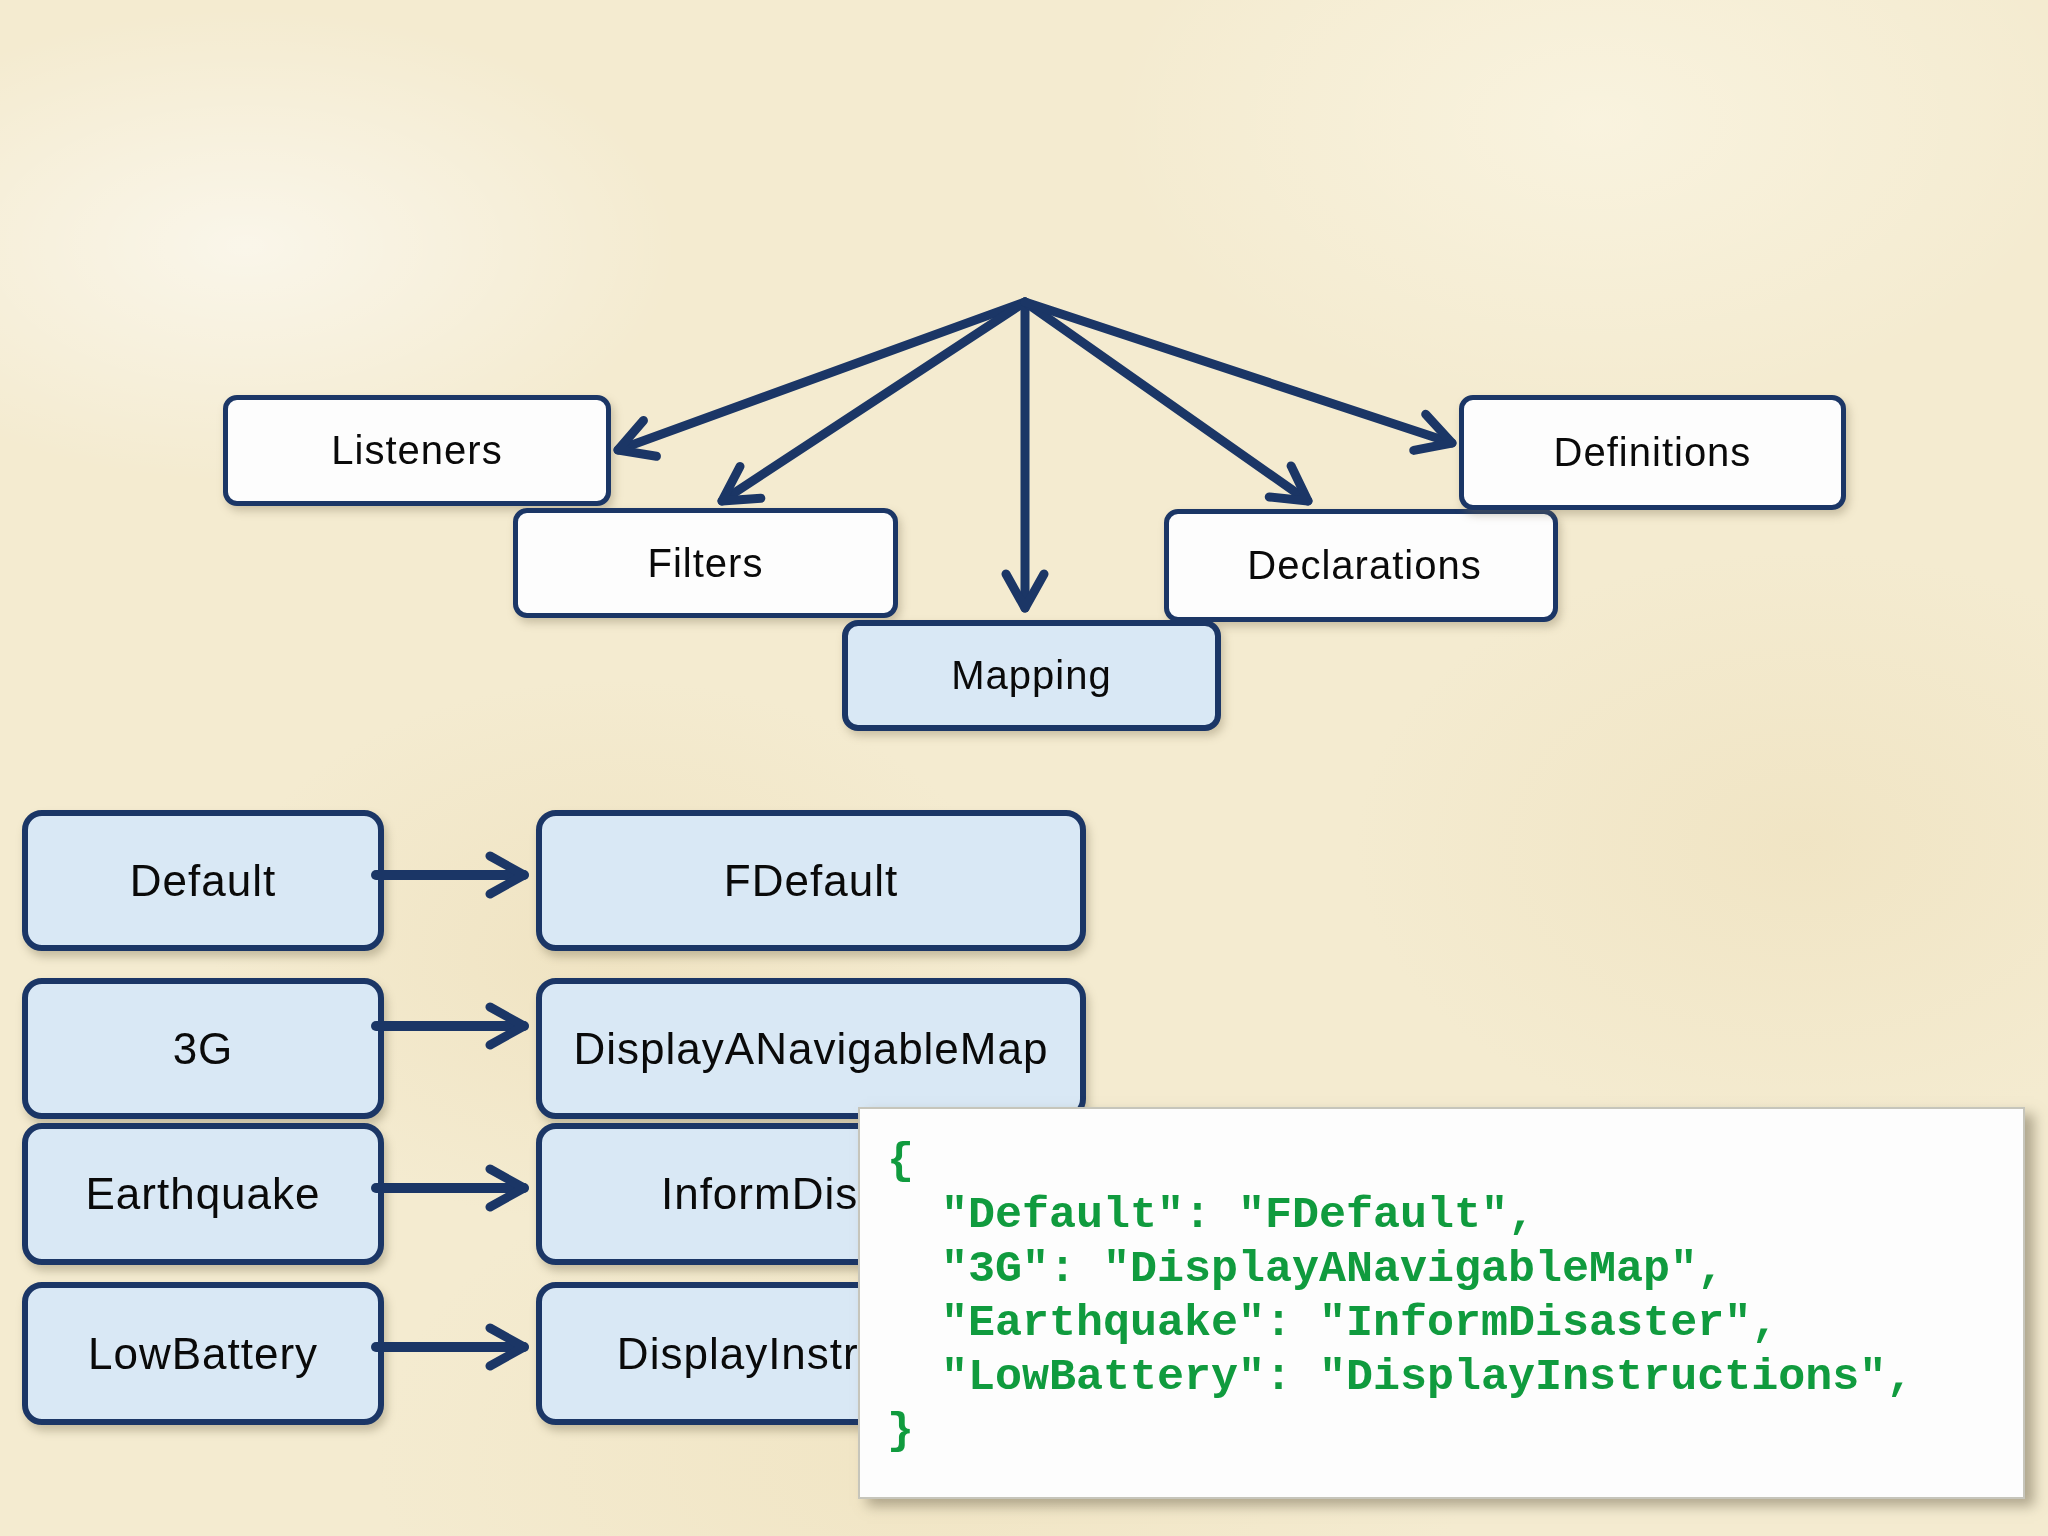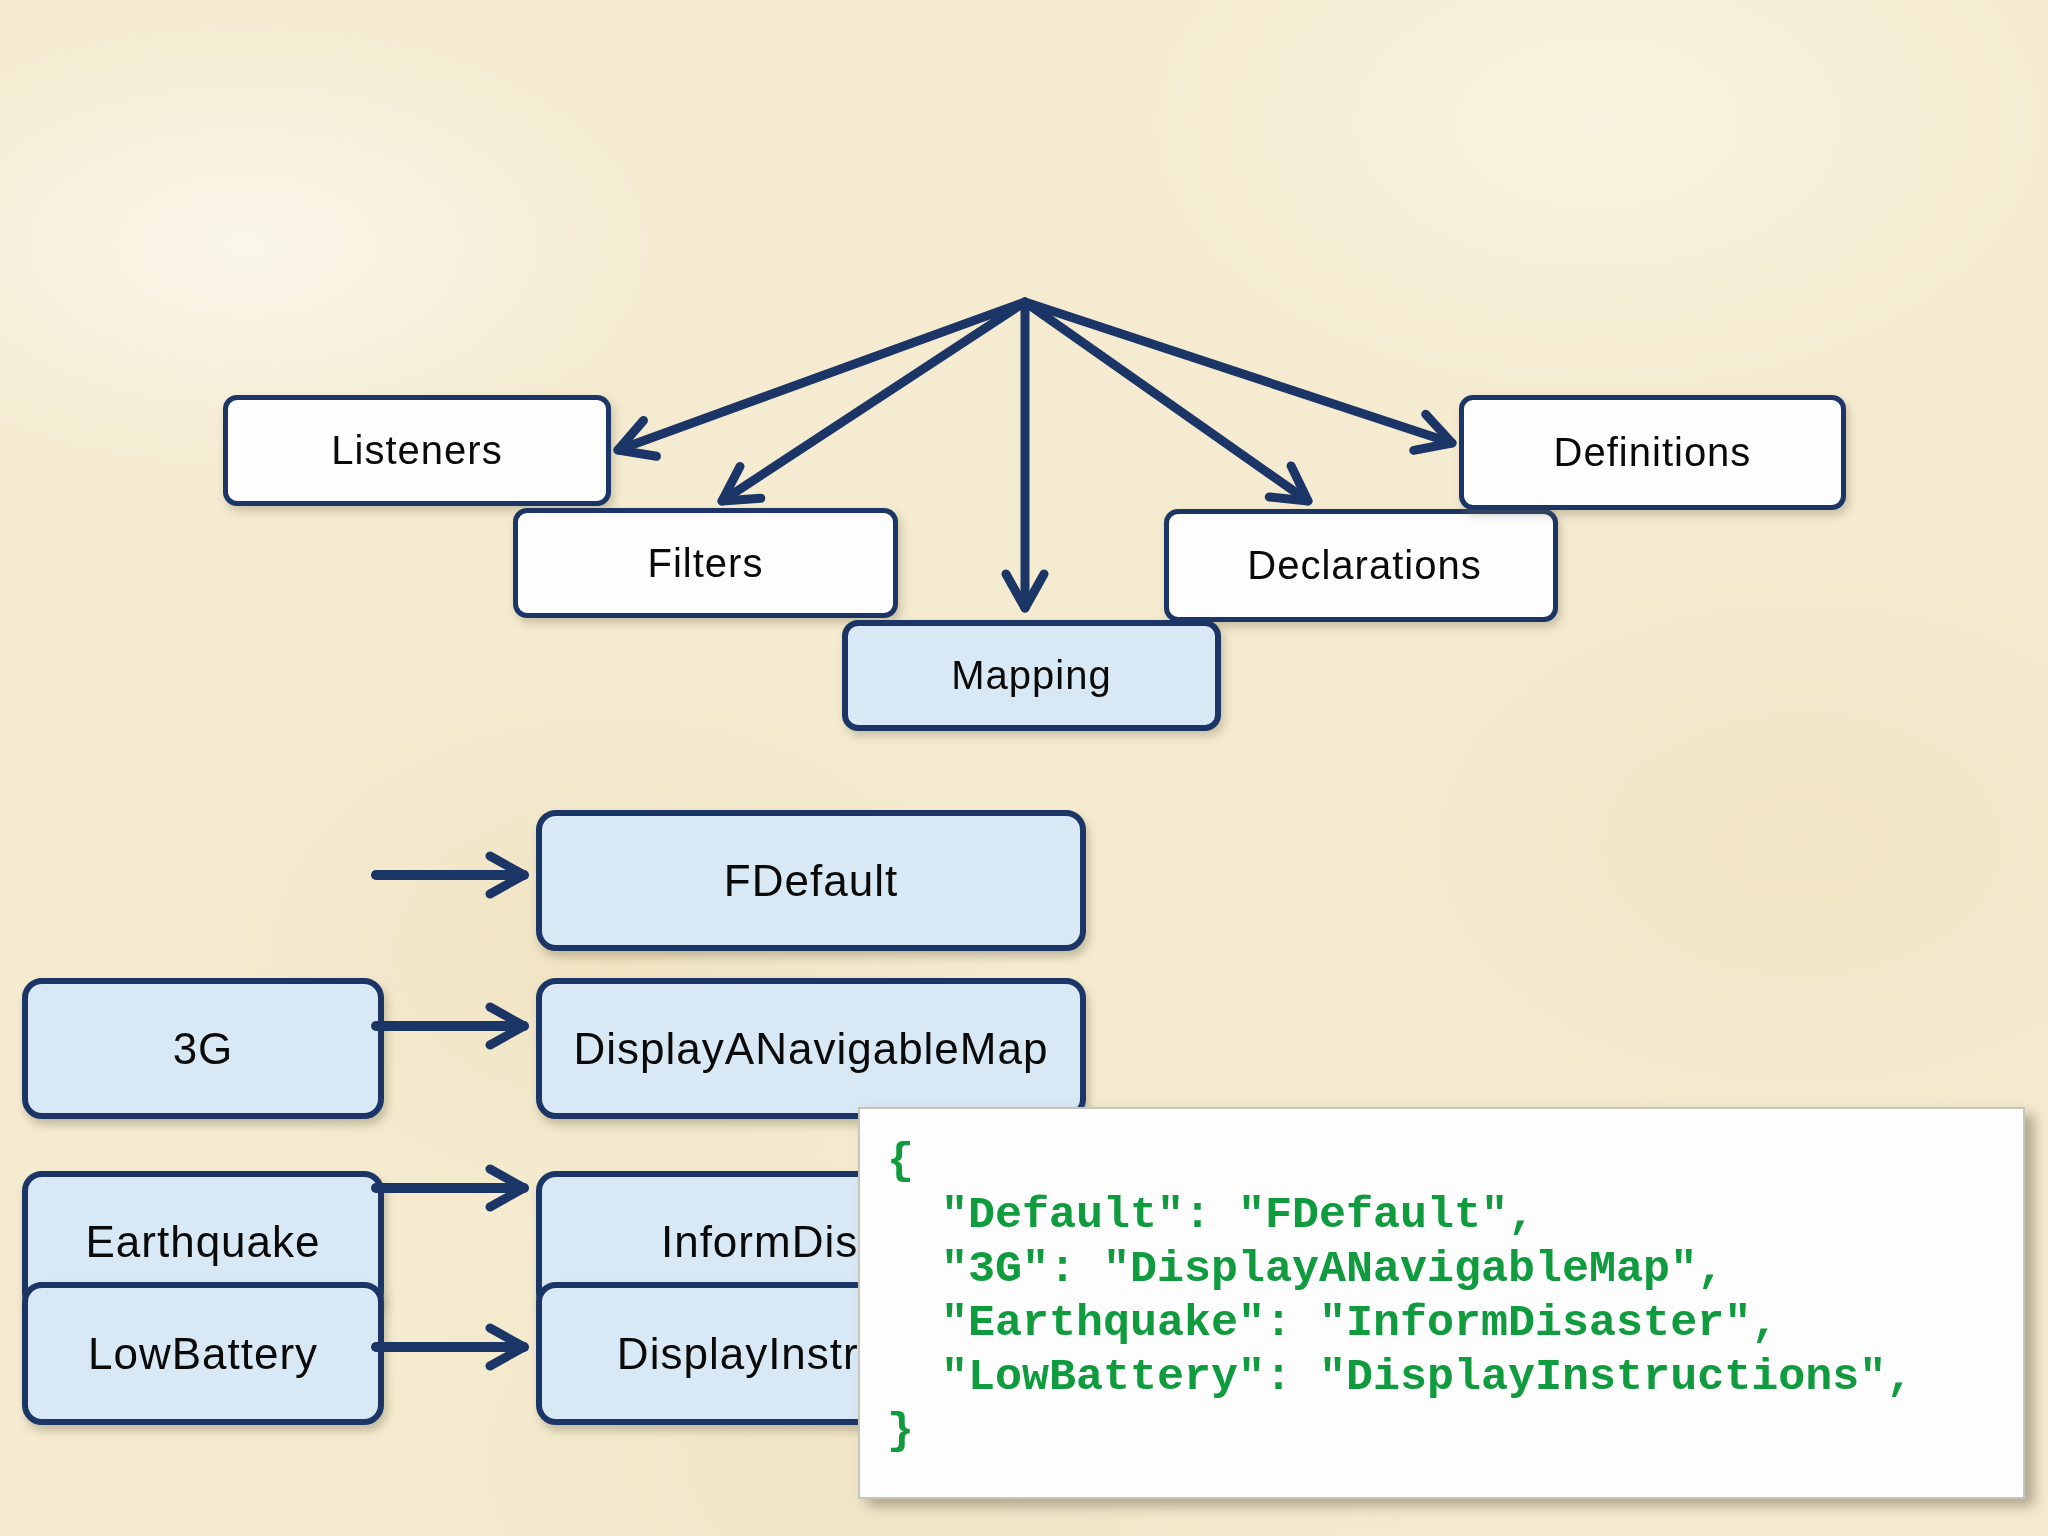--- a/index.html
+++ b/index.html
@@ -40,21 +40,21 @@
   .kv{
     position:absolute;display:flex;align-items:center;justify-content:center;
     background:#d9e8f5;border:6px solid #1b3666;border-radius:20px;
     font-size:44px;color:#0a0a0a;letter-spacing:1px;
     box-shadow:3px 6px 9px rgba(122,112,84,.38);
   }
   .kv.key  {left:22px; width:350px;}
   .kv.value{left:536px;width:538px;}
   .row0{top:810px;height:129px;}
   .row1{top:978px;height:129px;}
-  .row2{top:1123px;height:130px;margin-top:48px;}
+  .row2{top:1123px;height:130px;}
   .row3{top:1282px;height:131px;}
   
   svg.arrows{position:absolute;left:0;top:0;width:2048px;height:1536px;pointer-events:none;}
   .arrow-line{stroke:#1b3666;stroke-width:9;stroke-linecap:round;fill:none;}
   .arrow-line.h{stroke-width:10;}
   
   .code-panel{
     position:absolute;left:858px;top:1107px;width:1167px;height:392px;
     background:#fdfdfd;border:2px solid #c6c5bb;
     box-shadow:9px 7px 12px rgba(120,112,88,.55);
@@ -81,20 +81,23 @@
   <div class="node" id="node-declarations">
     <span>Declarations</span>
   </div>
   <div class="node" id="node-definitions">
     <span>Definitions</span>
   </div>
   <div class="node" id="node-mapping">
     <span>Mapping</span>
   </div>
 
+  <div class="kv key row0">
+      <span>Default</span>
+    </div>
   <div class="kv value row0">
       <span>FDefault</span>
     </div>
 
   <div class="kv key row1">
       <span>3G</span>
     </div>
   <div class="kv value row1">
       <span>DisplayANavigableMap</span>
     </div>

